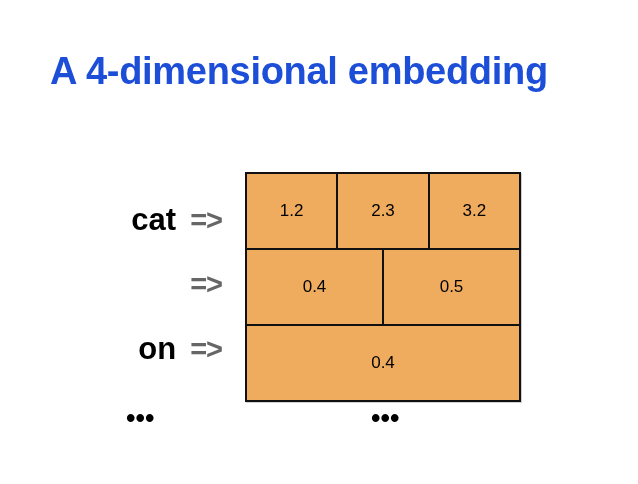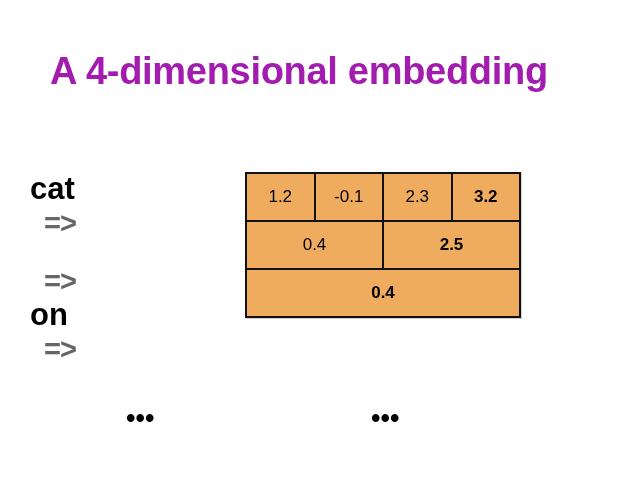--- a/index.html
+++ b/index.html
@@ -23,41 +23,41 @@
   }
 
   
   #slide-title {
     position: absolute;
     left: 50px;
     top: 48px;
     width: 560px;
     font-size: 38px;
     font-weight: bold;
-    color: #a21caf;
+    color: #1d4ed8;
     letter-spacing: -0.3px;
     line-height: 46px;
     white-space: nowrap;
   }
 
   
   #label-column {
     position: absolute;
     left: 30px;
     top: 172px;
     width: 196px;
     height: 194px;
     display: flex;
     flex-direction: column;
   }
   .label-row {
     flex: 1 1 0;
     display: flex;
-    flex-direction: column;
-    align-items: flex-start;
+    flex-direction: row;
+    align-items: flex-end;
     justify-content: flex-end;
     padding-right: 4px;
     box-sizing: border-box;
   }
   .label-word {
     font-size: 31px;
     font-weight: bold;
     color: #000000;
     line-height: 34px;
   }
@@ -69,21 +69,21 @@
     margin-left: 14px;
     letter-spacing: -1px;
   }
 
   
   #embedding-table {
     position: absolute;
     left: 245px;
     top: 172px;
     width: 276px;
-    height: 146px;
+    height: 230px;
     border: 2px solid #111111;
     box-sizing: border-box;
     background: #efac5f;
     box-shadow: 1px 1px 0 rgba(0,0,0,0.18);
     display: flex;
     flex-direction: column;
   }
   .table-row {
     flex: 1 1 0;
     display: flex;
@@ -101,21 +101,20 @@
     justify-content: center;
     border-right: 2px solid #111111;
     box-sizing: border-box;
     background: #efac5f;
     font-size: 17px;
     font-weight: normal;
     color: #000000;
   }
   .table-cell:last-child {
     border-right: none;
-    font-weight: bold;
   }
 
   
   .ellipsis {
     position: absolute;
     font-size: 27px;
     font-weight: bold;
     color: #000000;
     line-height: 20px;
     letter-spacing: 0px;
@@ -151,28 +150,27 @@
       <span class="label-word">on</span>
       <span class="label-arrow">=&gt;</span>
     </div>
 
   </div>
 
   <div id="embedding-table">
 
     <div class="table-row">
       <div class="table-cell">1.2</div>
-      <div class="table-cell">-0.1</div>
       <div class="table-cell">2.3</div>
       <div class="table-cell">3.2</div>
     </div>
 
     <div class="table-row">
       <div class="table-cell">0.4</div>
-      <div class="table-cell">2.5</div>
+      <div class="table-cell">0.5</div>
     </div>
 
     <div class="table-row">
       <div class="table-cell">0.4</div>
     </div>
 
   </div>
 
   <div class="ellipsis" id="ellipsis-labels">•••</div>
 

